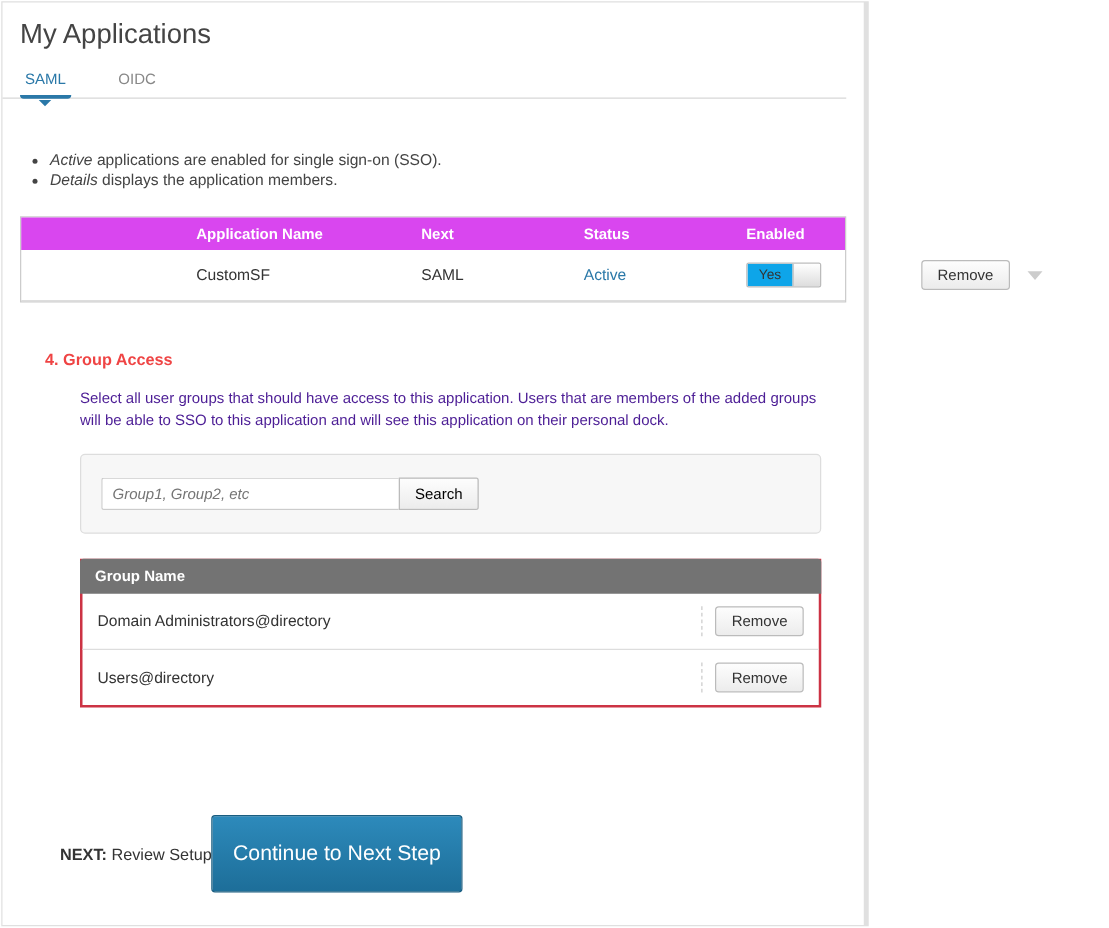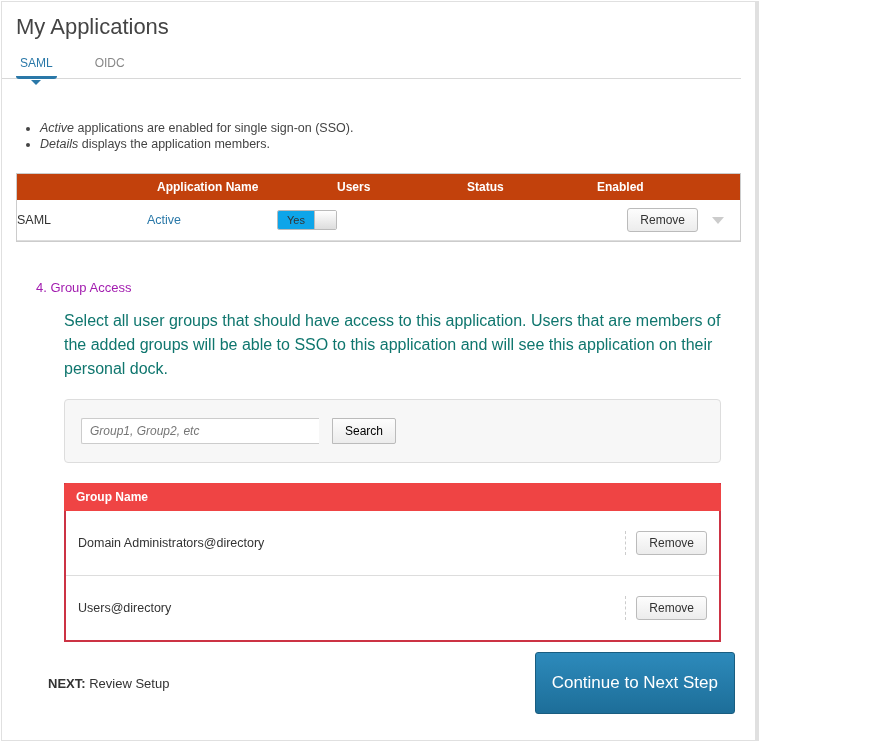--- a/index.html
+++ b/index.html
@@ -8,21 +8,21 @@
     font-size: 13px;
     color: #333;
     background: #fff;
     width: 887px;
     height: 742px;
     position: relative;
   }
   .page {
     border: 1px solid #e0e0e0;
     border-right: 4px solid #e0e0e0;
-    width: 758px;
+    width: 694px;
     height: 740px;
     margin: 1px 0 0 1px;
     padding: 12px 0 0 0;
     position: relative;
   }
   .page-title {
     font-size: 22px;
     font-weight: 400;
     color: #444;
     padding: 0 14px 10px 14px;
@@ -73,21 +73,21 @@
   }
   .intro li { margin: 2px 0; font-size: 12.5px; }
   .intro em { font-style: italic; }
 
   .apps-table {
     margin: 12px 14px 0 14px;
     border: 1px solid #ccc;
   }
   .apps-header {
     display: flex;
-    background: #c2410c;
+    background: #d946ef;
     color: #fff;
     font-size: 12px;
     font-weight: bold;
     padding: 6px 0;
   }
   .col-name { flex: 0 0 320px; padding-left: 140px; }
   .col-type { flex: 0 0 130px; text-align: left; }
   .col-status { flex: 0 0 130px; text-align: left; }
   .col-enabled { flex: 0 0 140px; text-align: left;}
   .col-actions { flex: 1; }
@@ -145,39 +145,39 @@
     border-right: 6px solid transparent;
     border-top: 7px solid #ccc;
     cursor: pointer;
   }
 
   .section {
     margin: 38px 34px 0 34px;
   }
   .section-title {
     font-size: 13px;
-    font-weight: normal;
-    color: #a21caf;
+    font-weight: bold;
+    color: #ef4444;
     margin-bottom: 14px;
     margin-top: 24px;
   }
   .section-desc {
-    font-size: 16px;
-    color: #0f766e;
+    font-size: 12px;
+    color: #4c1d95;
     margin: 0 0 18px 28px;
     line-height: 1.5;
   }
   .search-box {
     margin: 0 0 20px 28px;
     padding: 18px 16px;
     border: 1px solid #ddd;
     border-radius: 4px;
     background: #f7f7f7;
     display: flex;
-    gap: 13px;
+    gap: 0;
   }
   .search-input {
     width: 238px;
     height: 26px;
     border: 1px solid #ccc;
     border-right: none;
     padding: 0 8px;
     font-size: 12px;
     font-style: italic;
     color: #aaa;
@@ -186,32 +186,32 @@
   .search-btn {
     height: 26px;
     padding: 0 12px;
     border: 1px solid #bbb;
     background: linear-gradient(#fdfdfd,#ececec);
     font-size: 12px;
     border-radius: 0 2px 2px 0;
     cursor: pointer;
   }
   .group-header {
-    background: #ef4444;
+    background: #737373;
     color: #fff;
     font-size: 12px;
     font-weight: bold;
     padding: 7px 12px;
     border-radius: 3px 3px 0 0;
   }
   .group-row {
     display: flex;
     align-items: center;
     justify-content: space-between;
-    padding: 20px 12px;
+    padding: 10px 12px;
     border-bottom: 1px solid #ddd;
     font-size: 12.5px;
   }
   .group-row:last-child { border-bottom: none; }
   .group-row .right {
     display: flex;
     align-items: center;
     padding-left: 10px;
     border-left: 1px dashed #ccc;
   }
@@ -222,21 +222,20 @@
   .group-outer .group-header {
     margin: -2px -2px 0 -2px;
     border-radius: 3px 3px 0 0;
   }
 
   .footer {
     position: absolute;
     left: 46px; right: 20px; bottom: 26px;
     display: flex;
     align-items: center;
-    justify-content: space-between;
   }
   .next-label {
     font-size: 13px;
   }
   .next-label b { font-weight: bold; }
   .primary-btn {
     background: linear-gradient(#2d8abb,#1d6e99);
     color: #fff;
     border: 1px solid #195d80;
     padding: 20px 16px;
@@ -264,26 +263,27 @@
       </li>
       <li>
         <em>Details</em><span> displays the application members.</span>
       </li>
     </ul>
   </div>
 
   <div class="apps-table">
     <div class="apps-header">
       <div class="col-name">Application Name</div>
-      <div class="col-type">Users</div>
+      <div class="col-type">Next</div>
       <div class="col-status">Status</div>
       <div class="col-enabled">Enabled</div>
       <div class="col-actions"></div>
     </div>
     <div class="apps-row">
+      <div class="col-name">CustomSF</div>
       <div class="col-type">SAML</div>
       <div class="col-status"><span class="status-link">Active</span></div>
       <div class="col-enabled">
         <div class="toggle">
           <div class="toggle-yes">Yes</div>
           <div class="toggle-handle"></div>
         </div>
       </div>
       <div class="row-actions">
         <button class="btn">Remove</button>

